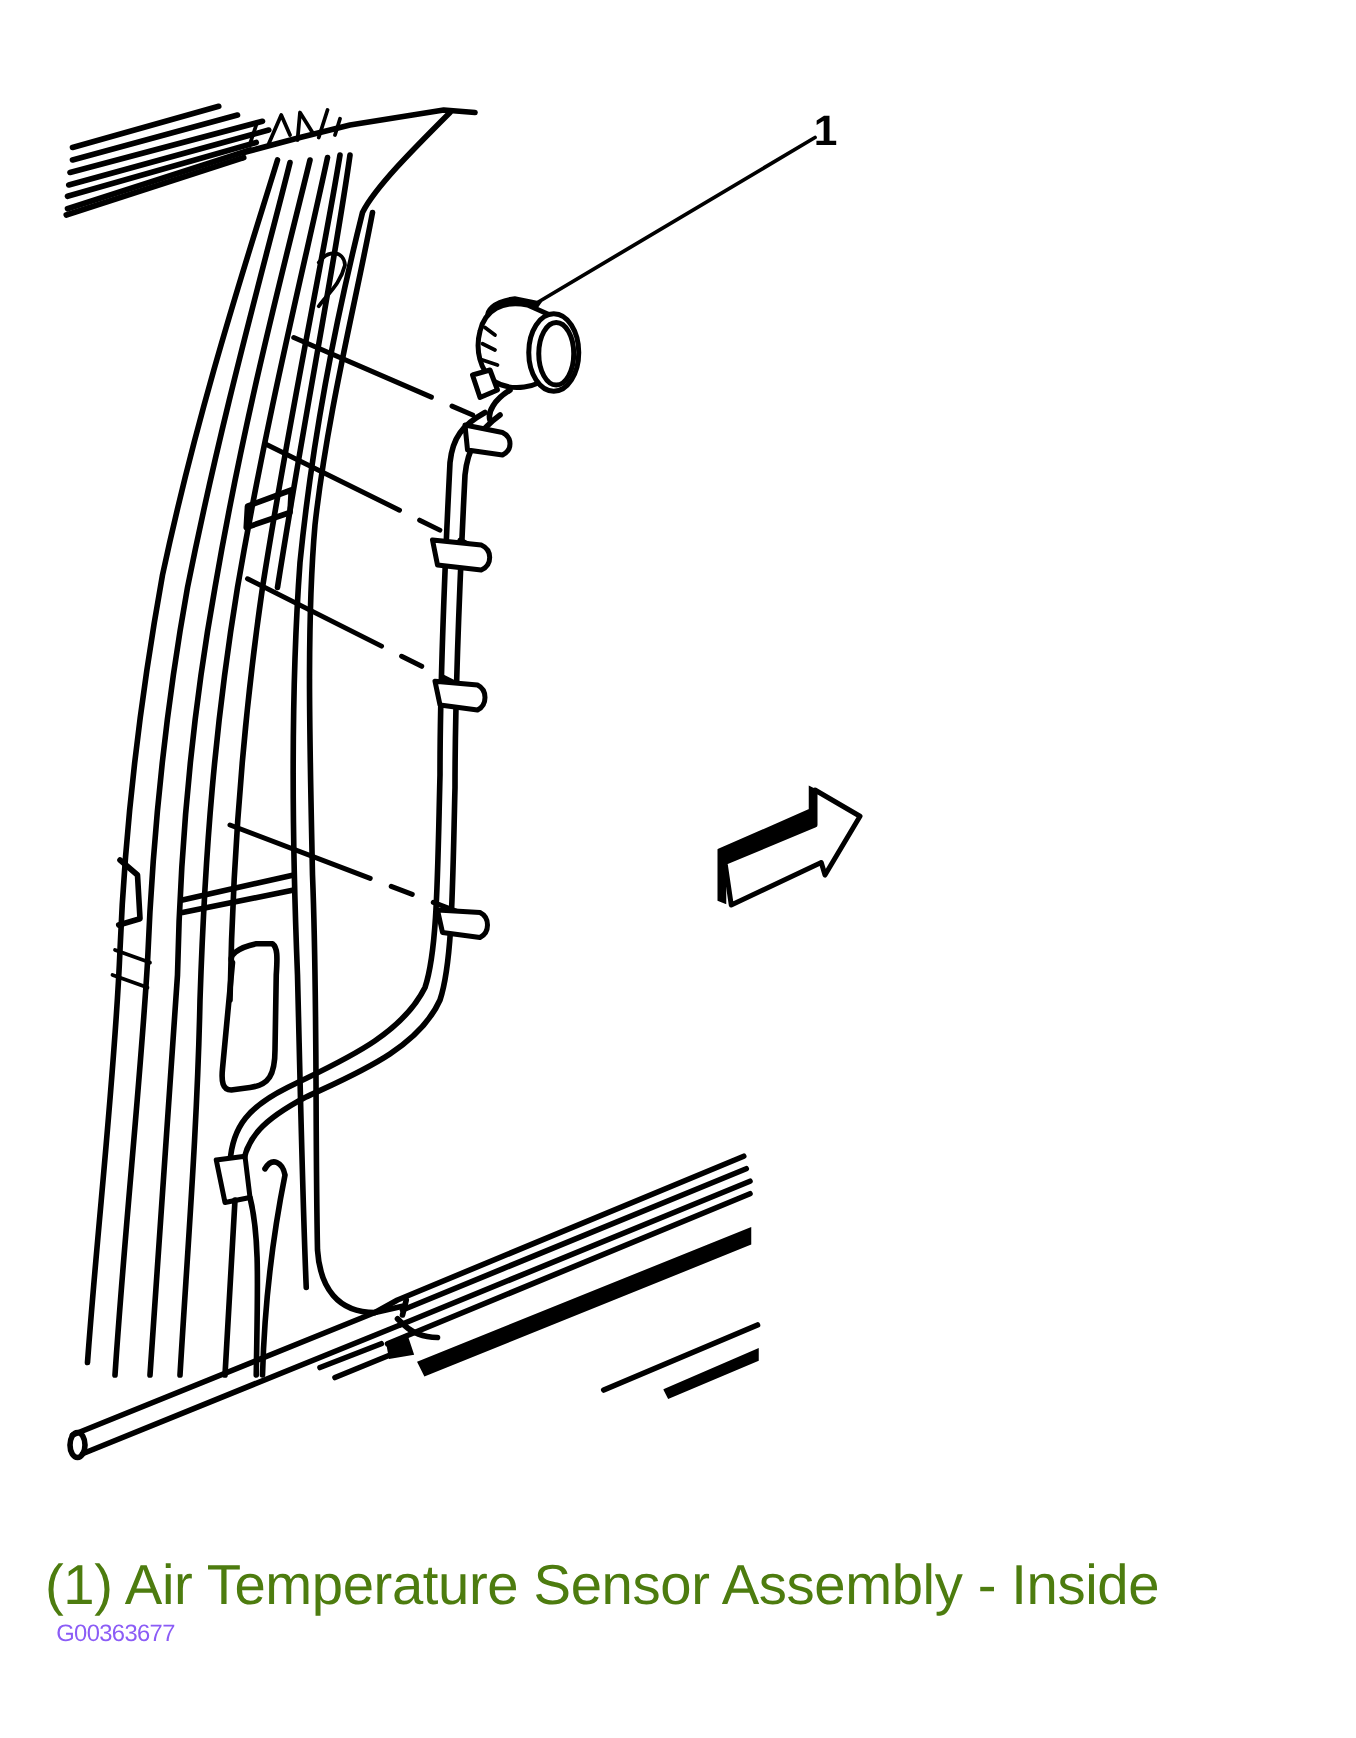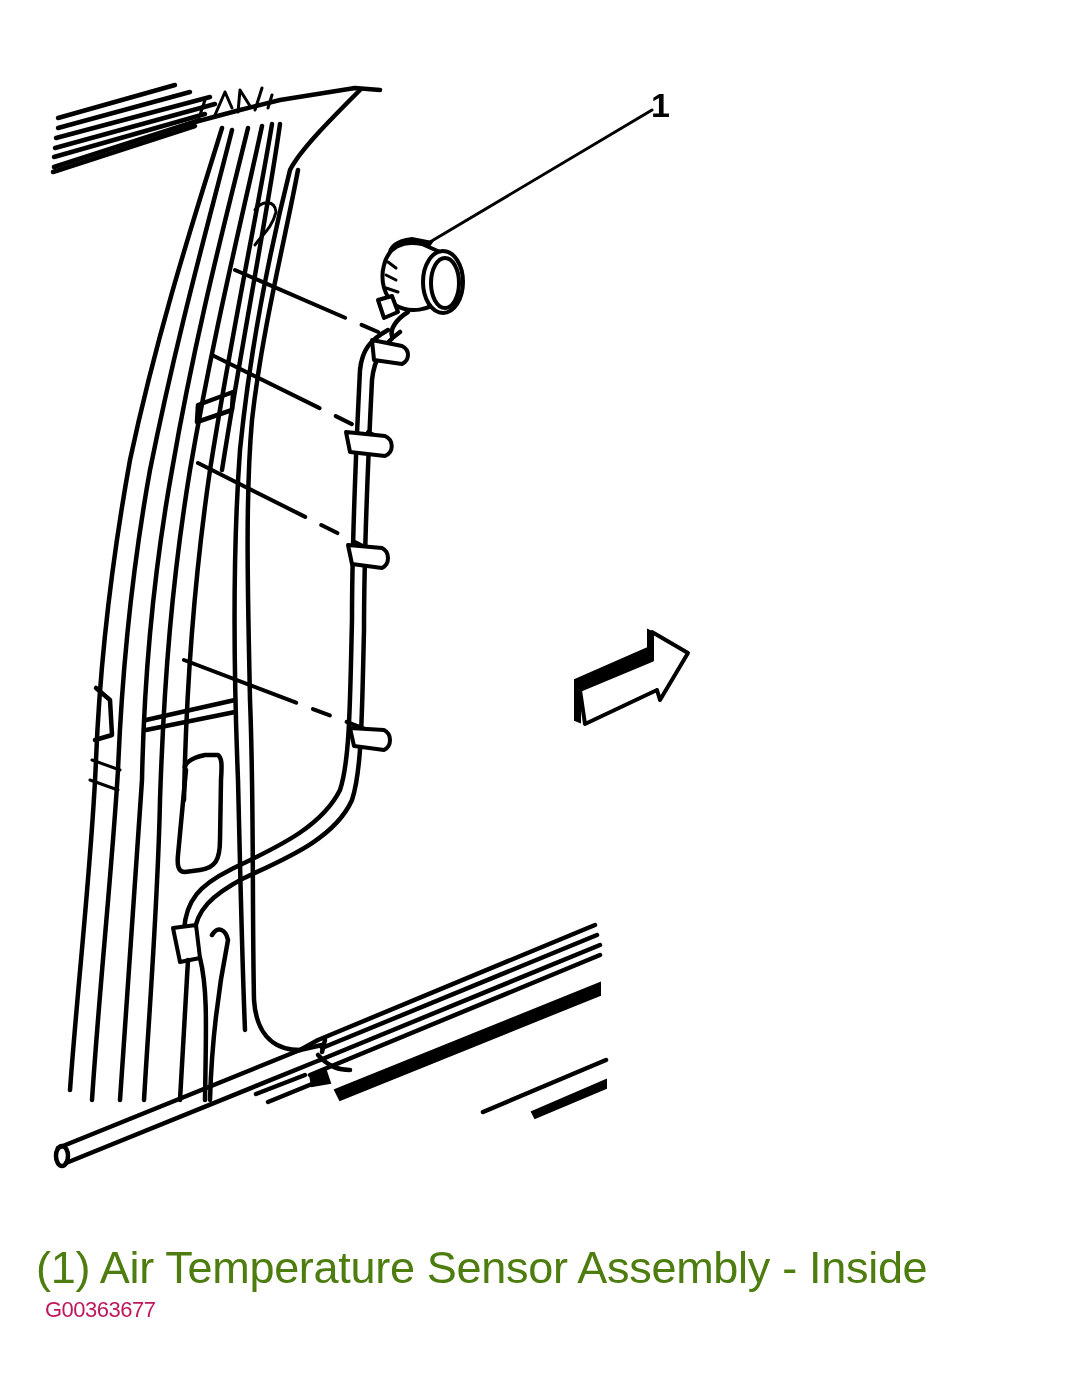--- a/index.html
+++ b/index.html
@@ -6,21 +6,21 @@
     body { width: 1085px; height: 1390px; position: relative; overflow: hidden; font-family: "Liberation Sans", sans-serif; }
     #figure { position: absolute; left: 0; top: 0; width: 1085px; height: 1200px; }
     #figure svg { width: 1085px; height: 1200px; display: block; }
     .ln { fill: none; stroke: #000; stroke-width: 4.5; stroke-linecap: round; stroke-linejoin: round; }
     .thin { fill: none; stroke: #000; stroke-width: 3; stroke-linecap: round; stroke-linejoin: round; }
     .dash { fill: none; stroke: #000; stroke-width: 4; stroke-dasharray: 120 18 18 18; stroke-linecap: round; }
     .solid { fill: #000; stroke: #000; stroke-width: 2; }
     .wht { fill: #fff; stroke: #000; stroke-width: 4; stroke-linejoin: round; }
     #callout-label { position: absolute; left: 651px; top: 86px; font-size: 34px; font-weight: bold; color: #000; }
     #caption { position: absolute; left: 36px; top: 1242px; font-size: 45px; color: #4d7c0f; white-space: nowrap; letter-spacing: -0.3px; }
-    #figure-id { position: absolute; left: 45px; top: 1297px; font-size: 22px; color: #be185d; letter-spacing: -0.5px; }
+    #figure-id { position: absolute; left: 45px; top: 1297px; font-size: 19px; color: #8b5cf6; letter-spacing: -0.5px; }
   </style>
 </head>
 <body>
 
 <div id="figure">
   <svg viewBox="0 0 1085 1200" xmlns="http://www.w3.org/2000/svg">
 
     <g>
       <path class="ln" d="M58 118 L175 85"></path>
       <path class="ln" d="M58 128 L190 92"></path>

